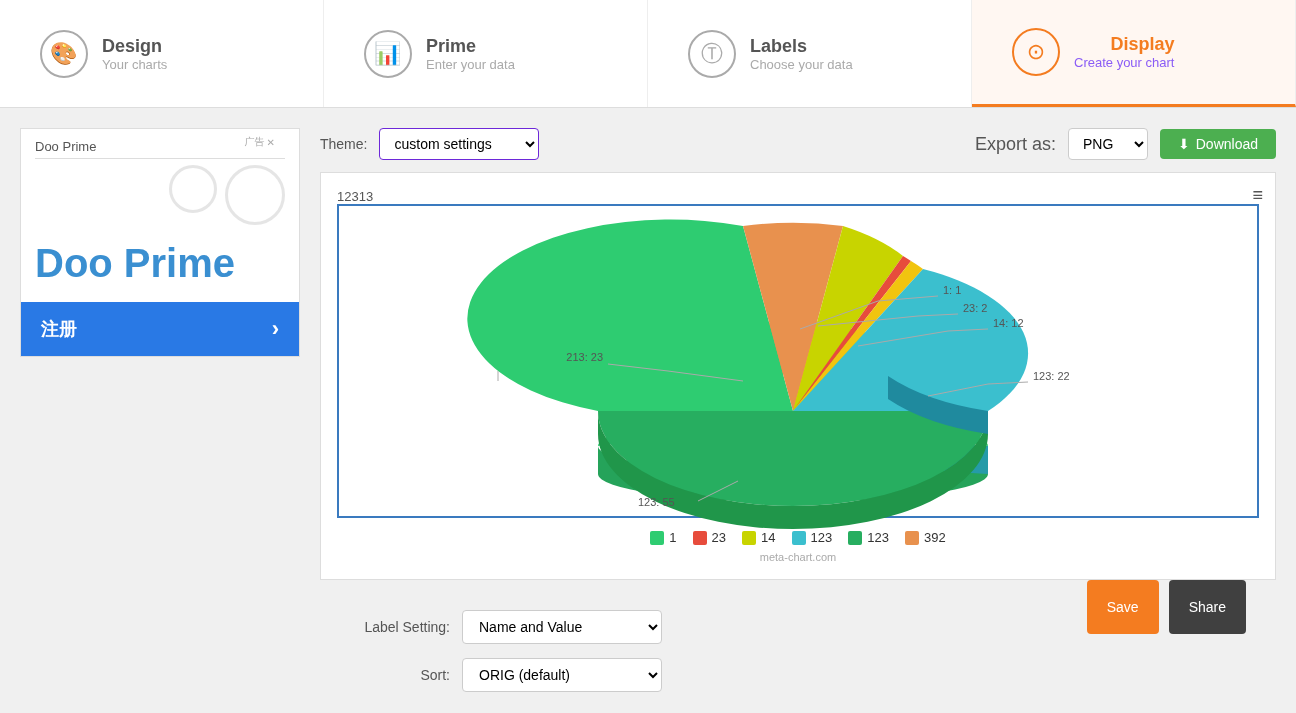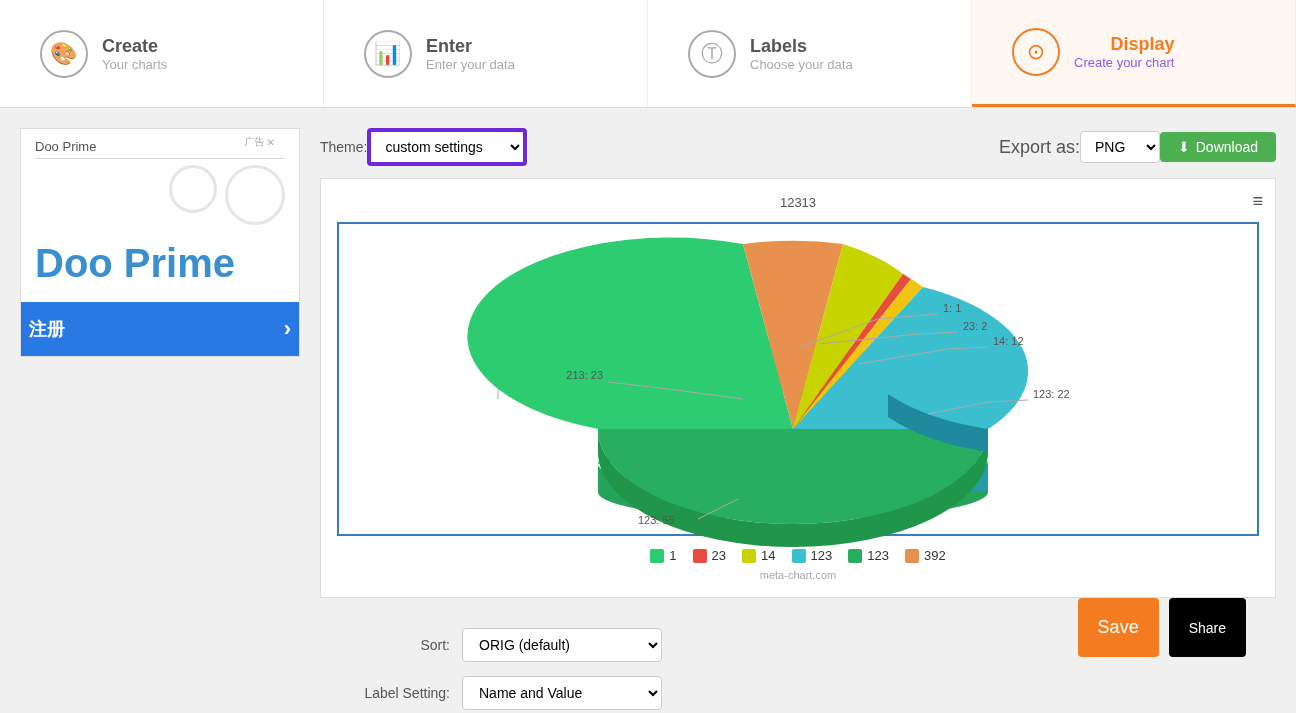--- a/index.html
+++ b/index.html
@@ -107,44 +107,44 @@
     .ad-big-text {
       font-size: 40px;
       font-weight: bold;
       color: #3a8fd1;
       padding: 10px 14px 16px;
       text-align: left;
     }
     .ad-cta {
       background: #2979e5;
       color: #fff;
-      padding: 14px 8px;
+      padding: 14px 20px;
       display: flex;
       align-items: center;
       justify-content: space-between;
       font-size: 18px;
       font-weight: bold;
       cursor: pointer;
     }
     .ad-cta-arrow { font-size: 22px; }
 
     
     .chart-panel {
       flex: 1;
     }
     .chart-toolbar {
       display: flex;
       align-items: center;
       margin-bottom: 12px;
-      gap: 0;
+      gap: 12px;
     }
     .theme-label { color: #555; font-size: 14px; }
     .theme-select {
       padding: 6px 10px;
-      border: 4px solid #6d28d9;
+      border: 1px solid #6d28d9;
       border-radius: 4px;
       font-size: 14px;
       background: #fff;
       cursor: pointer;
       min-width: 160px;
     }
     .export-label { margin-left: auto; color: #555; font-size: 18px; }
     .export-select {
       padding: 6px 10px;
       border: 1px solid #ccc;
@@ -177,24 +177,23 @@
     }
     .chart-menu-icon {
       position: absolute;
       top: 12px;
       right: 12px;
       font-size: 18px;
       color: #555;
       cursor: pointer;
     }
     .chart-title {
-      text-align: center;
       font-size: 13px;
       color: #555;
-      margin-bottom: 12px;
+      margin-bottom: 0;
     }
     .chart-inner {
       border: 2px solid #3a7abf;
       padding: 10px;
       position: relative;
       min-height: 310px;
       display: flex;
       align-items: center;
       justify-content: center;
     }
@@ -257,26 +256,26 @@
       position: absolute;
       right: 30px;
       top: 0;
     }
     .save-btn {
       background: #f47c20;
       color: #fff;
       border: none;
       padding: 19px 20px;
       border-radius: 4px;
-      font-size: 18px;
+      font-size: 14px;
       cursor: pointer;
       margin-left: 36px;
     }
     .share-btn {
-      background: #000000;
+      background: #404040;
       color: #fff;
       border: none;
       padding: 8px 20px;
       border-radius: 4px;
       font-size: 14px;
       cursor: pointer;
     }
     .bottom-section {
       position: relative;
       padding-top: 10px;
@@ -296,28 +295,28 @@
       fill: none;
     }
   </style>
 </head>
 <body>
 
 <div class="top-nav">
   <div class="nav-step">
     <div class="nav-step-icon">🎨</div>
     <div class="nav-step-text">
-      <div class="step-title">Create</div>
+      <div class="step-title">Design</div>
       <div class="step-subtitle">Your charts</div>
     </div>
   </div>
   <div class="nav-step">
     <div class="nav-step-icon">📊</div>
     <div class="nav-step-text">
-      <div class="step-title">Enter</div>
+      <div class="step-title">Prime</div>
       <div class="step-subtitle">Enter your data</div>
     </div>
   </div>
   <div class="nav-step">
     <div class="nav-step-icon">Ⓣ</div>
     <div class="nav-step-text">
       <div class="step-title">Labels</div>
       <div class="step-subtitle">Choose your data</div>
     </div>
   </div>
@@ -471,36 +470,36 @@
           <span>392</span>
         </div>
       </div>
 
       <div class="chart-source">meta-chart.com</div>
     </div>
 
     <div class="bottom-section">
       <div class="bottom-controls">
         <div class="control-row">
-          <span class="control-label">Sort:</span>
-          <select class="control-select">
-            <option>ORIG (default)</option>
-            <option>Ascending</option>
-            <option>Descending</option>
-          </select>
-        </div>
-        <div class="control-row">
           <span class="control-label">Label Setting:</span>
           <select class="control-select">
             <option>Name and Value</option>
             <option>Name only</option>
             <option>Value only</option>
             <option>None</option>
           </select>
         </div>
+        <div class="control-row">
+          <span class="control-label">Sort:</span>
+          <select class="control-select">
+            <option>ORIG (default)</option>
+            <option>Ascending</option>
+            <option>Descending</option>
+          </select>
+        </div>
       </div>
       <div class="action-buttons">
         <button class="save-btn">Save</button>
         <button class="share-btn">Share</button>
       </div>
     </div>
 
   </div>
 </div>
 

